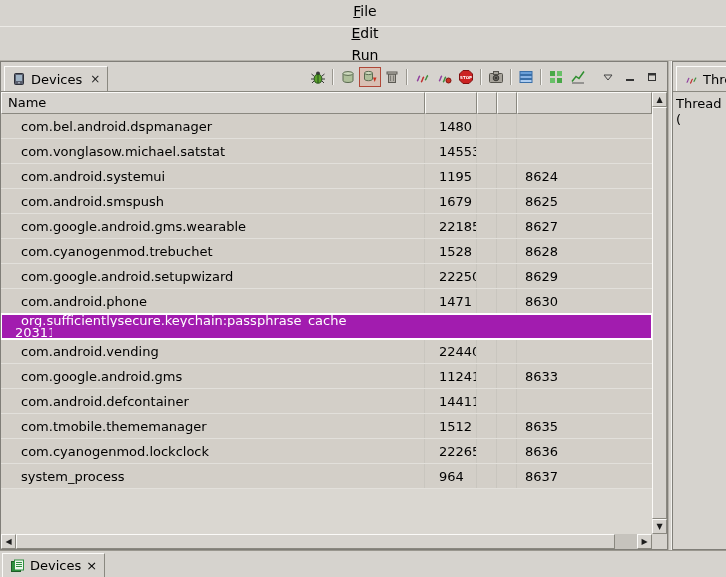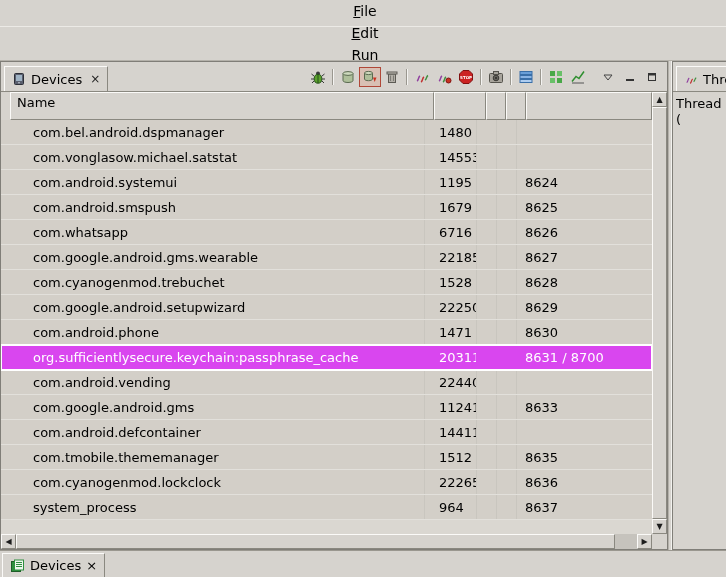--- a/index.html
+++ b/index.html
@@ -37,37 +37,37 @@
   .view-toolbar { position:absolute; right:4px; top:5px; display:flex; align-items:center; }
   .tbtn { width:22px; height:20px; display:flex; align-items:center; justify-content:center; border:1px solid transparent; }
   .tbtn.pressed { border:1px solid #b04838; background:#d9c0b4; }
   .tsep { width:2px; height:16px; border-left:1px solid #9a978f; border-right:1px solid #f4f3f1; margin:0 3px; }
   .tspace { width:8px; }
 
   
   .panel-content { border-top:1px solid #8a8880; flex:1; display:flex; flex-direction:column; overflow:hidden; }
   .table-region { flex:1; display:flex; overflow:hidden; }
   .table-main { flex:1; display:flex; flex-direction:column; overflow:hidden; }
-  .thead { display:flex; height:28px; flex:none;margin-left:9px; }
+  .thead { display:flex; height:22px; flex:none; }
   .hcell { border:1px solid; border-color:#fbfaf8 #8a8880 #8a8880 #fbfaf8; background:#d6d3ce;
            padding:2px 6px; overflow:hidden; white-space:nowrap; }
   .hcell.name { width:424px; }
   .hcell.pid { width:52px; }
   .hcell.narrow { width:20px; }
   .hcell.port { flex:1; }
 
   .rows { flex:1; background:#dad7d1; overflow:hidden; }
   .trow { display:flex; height:25px; background:#d3cfc8; border-bottom:1px solid #e2e0db; align-items:stretch; }
   .cell { overflow:hidden; white-space:nowrap; display:flex; align-items:center; border-right:1px solid #c9c6bf; }
-  .cell.name { width:424px; padding-left:32px; }
+  .cell.name { width:424px; padding-left:20px; }
   .cell.pid { width:52px; padding-left:14px; }
   .cell.narrow { width:20px; }
   .cell.port { flex:1; padding-left:8px; border-right:none; }
-  .trow.selected { background:#d946ef; color:#fff; border-bottom:none;
-                   outline:2px solid #fff; outline-offset:-1px; position:relative; z-index:2; }
+  .trow.selected { background:#a21caf; color:#fff; border-bottom:none;
+                   outline:2px solid #fff; outline-offset:-1px; position:relative; z-index:2;flex-direction:column; }
   .trow.selected .cell { border-right-color:transparent; }
 
   
   .vscroll { width:15px; flex:none; display:flex; flex-direction:column; background:#c6c3bd; }
   .sbtn { width:15px; height:15px; flex:none; background:#d6d3ce; border:1px solid;
           border-color:#fbfaf8 #8a8880 #8a8880 #fbfaf8; display:flex; align-items:center;
           justify-content:center; font-size:8px; line-height:1; color:#1c1c1c; }
   .vthumb { flex:1; background:#d6d3ce; border:1px solid; border-color:#fbfaf8 #8a8880 #8a8880 #fbfaf8; }
   .hscroll { height:15px; flex:none; display:flex; background:#c6c3bd; }
   .hthumb { flex:1; background:#d6d3ce; border:1px solid; border-color:#fbfaf8 #8a8880 #8a8880 #fbfaf8; }
@@ -279,27 +279,20 @@
                   <div class="cell narrow"></div>
                   <div class="cell narrow"></div>
                   <div class="cell port">8624</div>
                 </div>
                 <div class="trow">
                   <div class="cell name">com.android.smspush</div>
                   <div class="cell pid">1679</div>
                   <div class="cell narrow"></div>
                   <div class="cell narrow"></div>
                   <div class="cell port">8625</div>
-                </div>
-                <div class="trow">
-                  <div class="cell name">com.whatsapp</div>
-                  <div class="cell pid">6716</div>
-                  <div class="cell narrow"></div>
-                  <div class="cell narrow"></div>
-                  <div class="cell port">8626</div>
                 </div>
                 <div class="trow">
                   <div class="cell name">com.google.android.gms.wearable</div>
                   <div class="cell pid">22185</div>
                   <div class="cell narrow"></div>
                   <div class="cell narrow"></div>
                   <div class="cell port">8627</div>
                 </div>
                 <div class="trow">
                   <div class="cell name">com.cyanogenmod.trebuchet</div>

